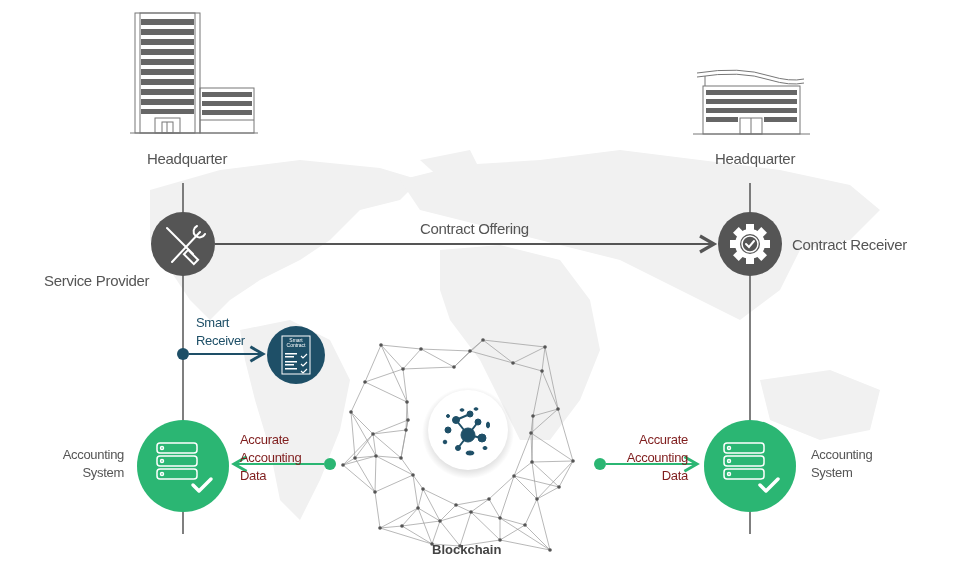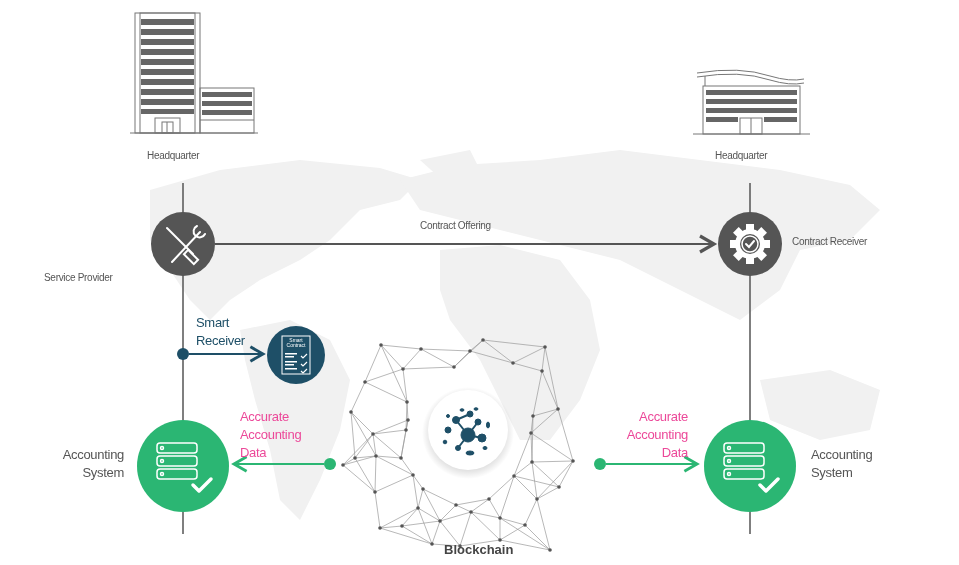--- a/index.html
+++ b/index.html
@@ -1,21 +1,21 @@
 <!DOCTYPE html>
 <html><head>
 <meta charset="utf-8">
 <style>
   html, body { margin: 0; padding: 0; background: #ffffff; }
   body { width: 959px; height: 565px; position: relative; overflow: hidden;
          font-family: "Liberation Sans", sans-serif; }
   .abs { position: absolute; }
-  .label { position: absolute; font-size: 10px; color: #555555; letter-spacing: -0.3px; white-space: nowrap; }
+  .label { position: absolute; font-size: 15px; color: #555555; letter-spacing: -0.3px; white-space: nowrap; }
   .label-multi { position: absolute; font-size: 13px; line-height: 18px; letter-spacing: -0.3px; }
-  .green-text { color: #ec4899; }
+  .green-text { color: #7f1d1d; margin-top: 23px; }
   .blue-text { color: #1e4f67; }
   .right { text-align: right; }
   .title-bold { position: absolute; font-size: 13px; font-weight: bold; color: #444444; }
   svg { position: absolute; left: 0; top: 0; }
 </style>
 </head>
 <body>
 
 <svg width="959" height="565">
   <g fill="#f1f1f1">
@@ -385,13 +385,13 @@
     <circle cx="448" cy="430" r="3"></circle>
     <circle cx="445" cy="442" r="1.8"></circle>
     <circle cx="448" cy="416" r="1.5"></circle>
     <ellipse cx="470" cy="453" rx="4" ry="2"></ellipse>
     <ellipse cx="485" cy="448" rx="2" ry="1.5"></ellipse>
     <ellipse cx="488" cy="425" rx="1.5" ry="3"></ellipse>
     <ellipse cx="462" cy="410" rx="2" ry="1.2"></ellipse>
     <ellipse cx="476" cy="409" rx="2" ry="1.2"></ellipse>
   </g>
 </svg>
-<div class="title-bold" style="left:444px; top:542px;">Blockchain</div>
+<div class="title-bold" style="left:432px; top:542px;">Blockchain</div>
 
 </body></html>

